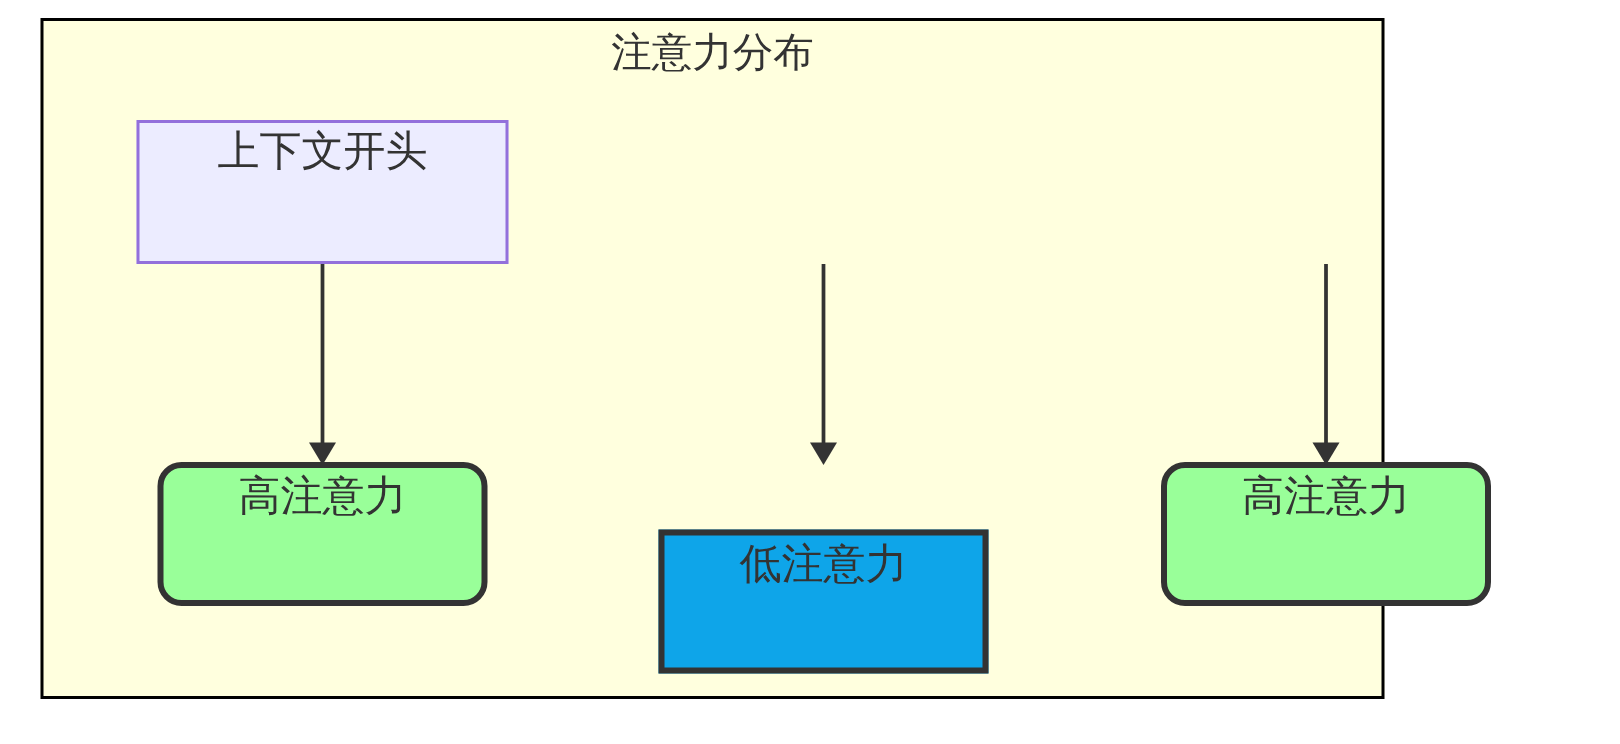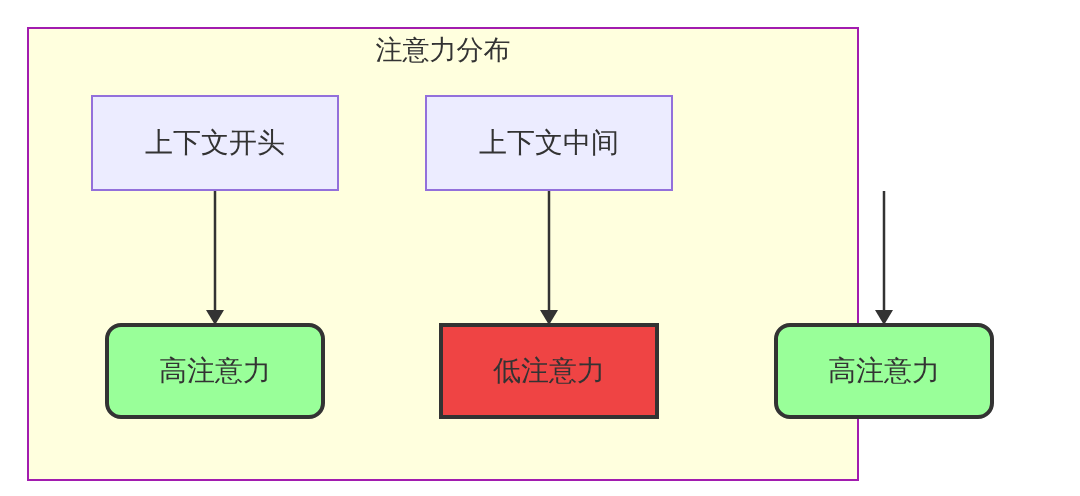--- a/index.html
+++ b/index.html
@@ -11,62 +11,61 @@
   .canvas {
     position: relative;
     width: 1080px;
     height: 496px;
     background: #ffffff;
     overflow: hidden;
   }
   .cluster {
     position: absolute;
     left: 27px;
-    top: 27px;
-    width: 832px;
+    top: 12px;
+    width: 896px;
     height: 454px;
     background: #ffffde;
-    border: 2px solid #a21caf;
+    border: 2px solid #000000;
     box-sizing: border-box;
   }
   .cluster-title {
     position: absolute;
     top: 6px;
     left: 0;
     width: 100%;
     text-align: center;
     font-size: 27px;
     line-height: 30px;
     color: #333333;
   }
   .node {
     position: absolute;
     box-sizing: border-box;
     display: flex;
-    align-items: center;
     justify-content: center;
     font-size: 28px;
     color: #333333;
     text-align: center;
   }
   .node.source {
     top: 66px;
     width: 248px;
     height: 96px;
     background: #ececff;
     border: 2px solid #9370db;
   }
   .node.result {
     top: 294px;
     width: 220px;
     height: 96px;
     border: 4px solid #333333;
   }
   .node.result.high { background: #99ff99; border-radius: 16px; }
-  .node.result.low  { background: #ef4444; }
+  .node.result.low  { background: #0ea5e9; margin-top: 45px; }
   .src-a { left: 62px; }
   .src-b { left: 396px; }
   .src-c { left: 731px; }
   .res-a { left: 76px; }
   .res-b { left: 410px; }
   .res-c { left: 745px; }
   .edge {
     position: absolute;
     top: 162px;
     width: 24px;
@@ -79,23 +78,20 @@
 </head>
 <body>
 
 <div class="canvas">
   <div class="cluster">
 
     <div class="cluster-title">注意力分布</div>
 
     <div class="node source src-a">
       <span>上下文开头</span>
-    </div>
-    <div class="node source src-b">
-      <span>上下文中间</span>
     </div>
 
     <svg class="edge edge-a" viewBox="0 0 24 134" aria-hidden="true">
       <line x1="12" y1="0" x2="12" y2="121" stroke="#333333" stroke-width="2.5"></line>
       <polygon points="3,119 21,119 12,134" fill="#333333"></polygon>
     </svg>
     <svg class="edge edge-b" viewBox="0 0 24 134" aria-hidden="true">
       <line x1="12" y1="0" x2="12" y2="121" stroke="#333333" stroke-width="2.5"></line>
       <polygon points="3,119 21,119 12,134" fill="#333333"></polygon>
     </svg>

